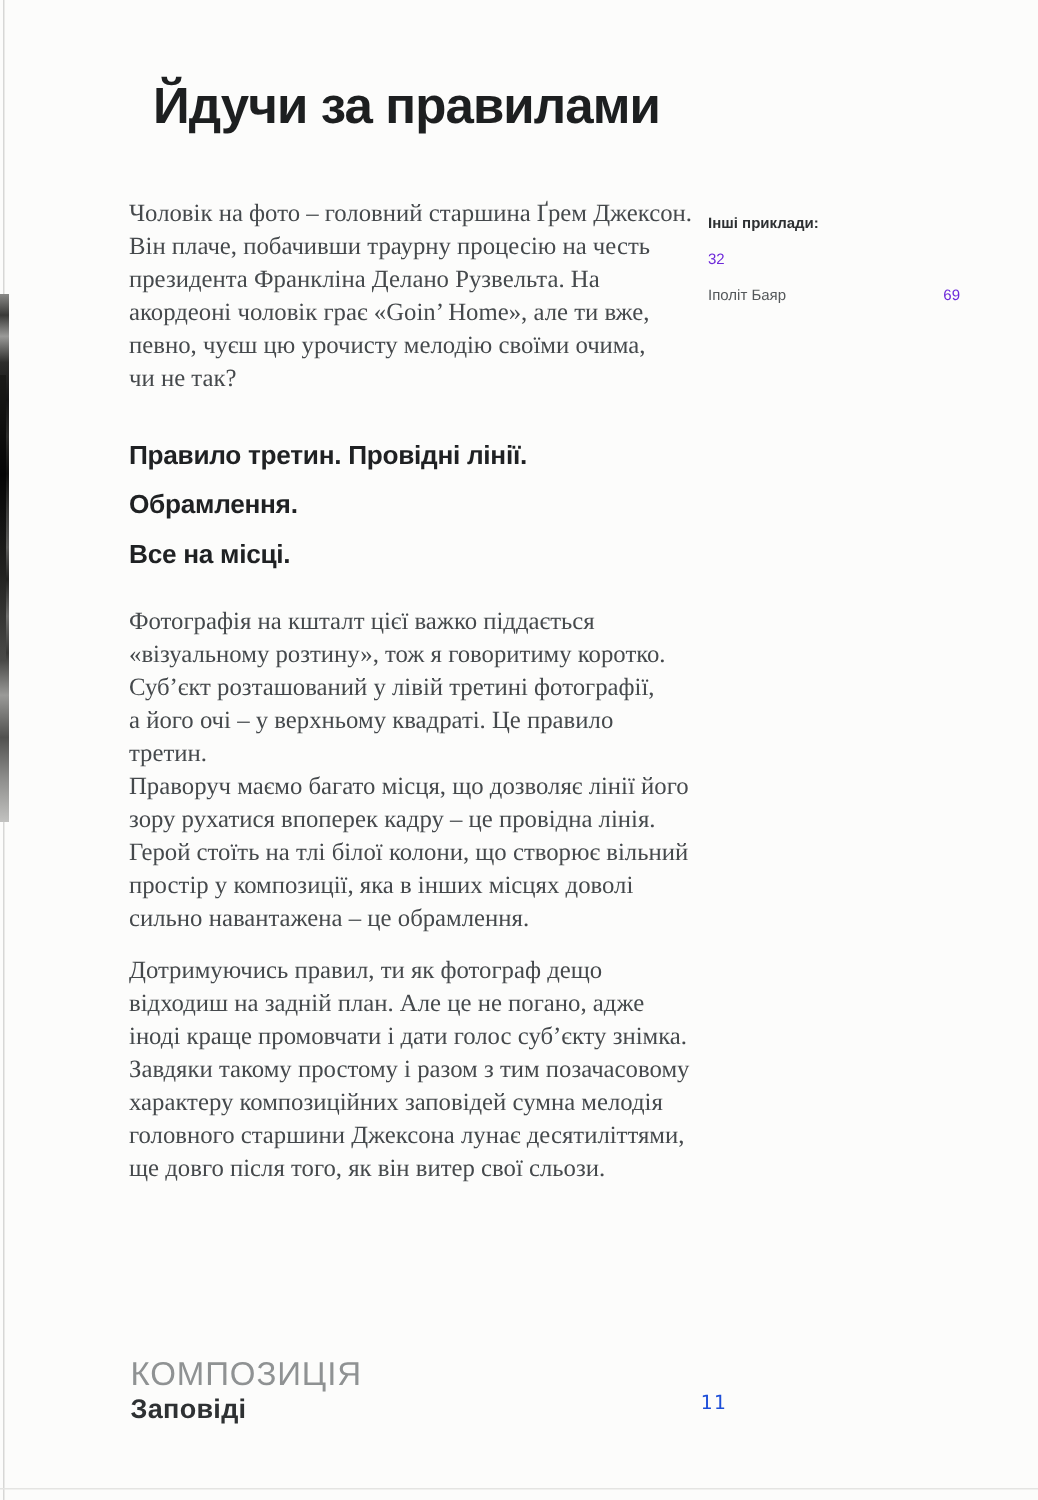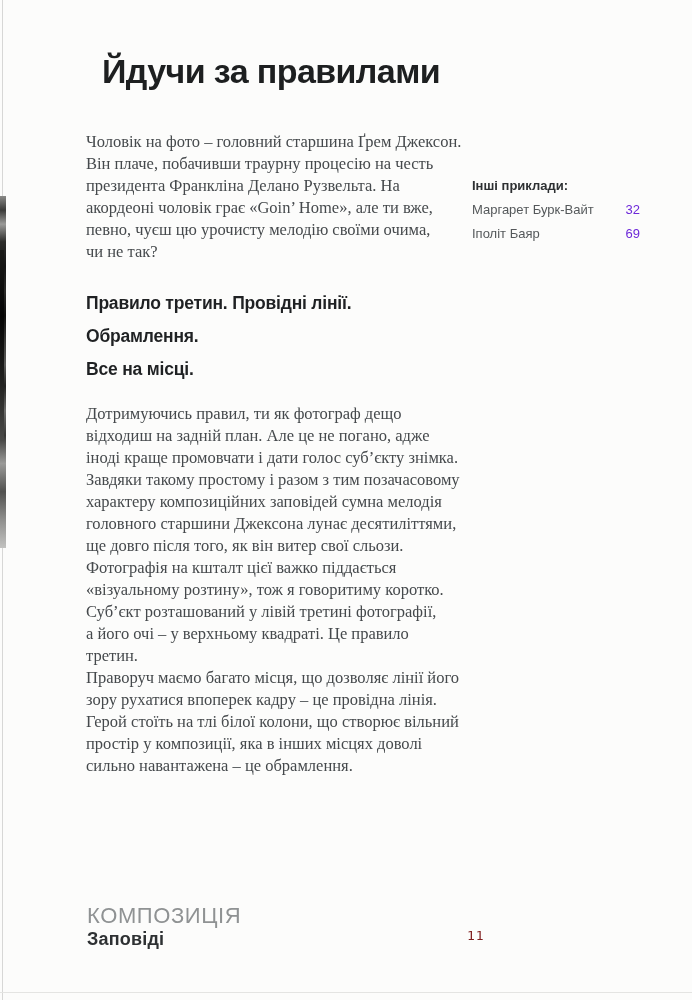--- a/index.html
+++ b/index.html
@@ -58,21 +58,21 @@
     font-family:"Liberation Sans",sans-serif;
     font-size:17.5px;font-weight:700;line-height:33px;
     letter-spacing:-0.2px;
     color:#1f2123;
     white-space:pre-line;
   }
   .para-2{margin-bottom:13px;}
 
   .side-col{
     position:absolute;left:472px;top:138px;width:168px;
-    font-size:13px;line-height:24px;color:#54585a;margin-top:36px;
+    font-size:10px;line-height:24px;color:#54585a;
   }
   .side-heading{
     font-weight:700;color:#2d3032;margin:0;
   }
   .side-row{
     display:flex;justify-content:space-between;align-items:baseline;
   }
   .side-row .ref-page{color:#6d28d9;}
 
   .footer-chapter{
@@ -82,21 +82,21 @@
   }
   .footer-section{
     position:absolute;left:87px;top:929px;
     font-size:18px;font-weight:700;letter-spacing:0.2px;
     color:#2e3133;
   }
   .footer-page-number{
     position:absolute;left:467px;top:928px;
     font-family:"DejaVu Sans Mono",monospace;
     font-size:13px;letter-spacing:1px;
-    color:#7f1d1d;
+    color:#1d4ed8;
   }
 </style>
 </head>
 <body>
 
 <div class="page">
 
   <div class="edge-line"></div>
   <div class="edge-smudge"></div>
   <div class="edge-smudge-core"></div>
@@ -108,44 +108,43 @@
     <p class="body-text para-1">Чоловік на фото – головний старшина Ґрем Джексон.
 Він плаче, побачивши траурну процесію на честь
 президента Франкліна Делано Рузвельта. На
 акордеоні чоловік грає «Goin’ Home», але ти вже,
 певно, чуєш цю урочисту мелодію своїми очима,
 чи не так?</p>
 
     <h2 class="subheading">Правило третин. Провідні лінії. Обрамлення.
 Все на місці.</h2>
 
-    <p class="body-text para-3">Дотримуючись правил, ти як фотограф дещо
-відходиш на задній план. Але це не погано, адже
-іноді краще промовчати і дати голос суб’єкту знімка.
-Завдяки такому простому і разом з тим позачасовому
-характеру композиційних заповідей сумна мелодія
-головного старшини Джексона лунає десятиліттями,
-ще довго після того, як він витер свої сльози.</p>
-
     <p class="body-text para-2">Фотографія на кшталт цієї важко піддається
 «візуальному розтину», тож я говоритиму коротко.
 Суб’єкт розташований у лівій третині фотографії,
 а його очі – у верхньому квадраті. Це правило третин.
 Праворуч маємо багато місця, що дозволяє лінії його
 зору рухатися впоперек кадру – це провідна лінія.
 Герой стоїть на тлі білої колони, що створює вільний
 простір у композиції, яка в інших місцях доволі
 сильно навантажена – це обрамлення.</p>
+
+    <p class="body-text para-3">Дотримуючись правил, ти як фотограф дещо
+відходиш на задній план. Але це не погано, адже
+іноді краще промовчати і дати голос суб’єкту знімка.
+Завдяки такому простому і разом з тим позачасовому
+характеру композиційних заповідей сумна мелодія
+головного старшини Джексона лунає десятиліттями,
+ще довго після того, як він витер свої сльози.</p>
   </div>
 
   <div class="side-col">
     <div class="side-heading">Інші приклади:</div>
 
     <div class="side-row">
-      <span class="ref-name">Маргарет Бурк-Вайт</span>
       <span class="ref-page">32</span>
     </div>
     <div class="side-row">
       <span class="ref-name">Іполіт Баяр</span>
       <span class="ref-page">69</span>
     </div>
   </div>
 
   <div class="footer-chapter">КОМПОЗИЦІЯ</div>
   <div class="footer-section">Заповіді</div>

